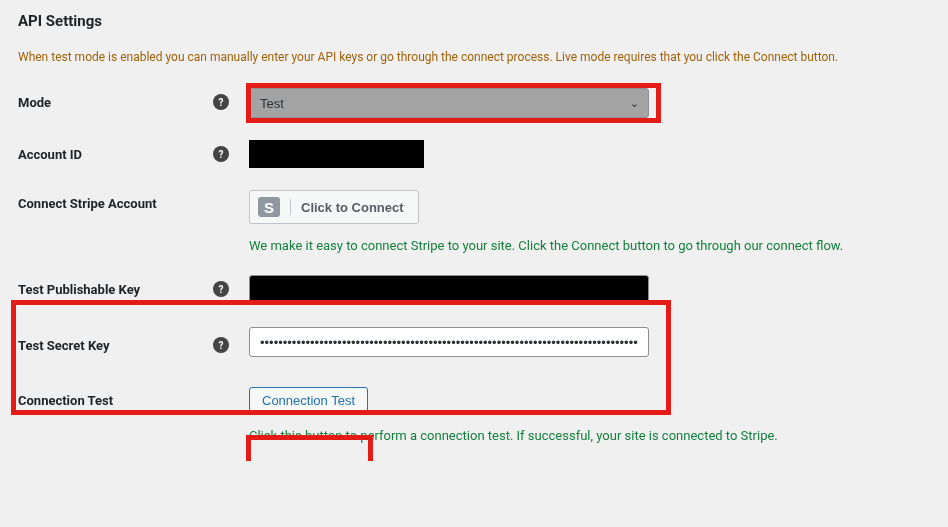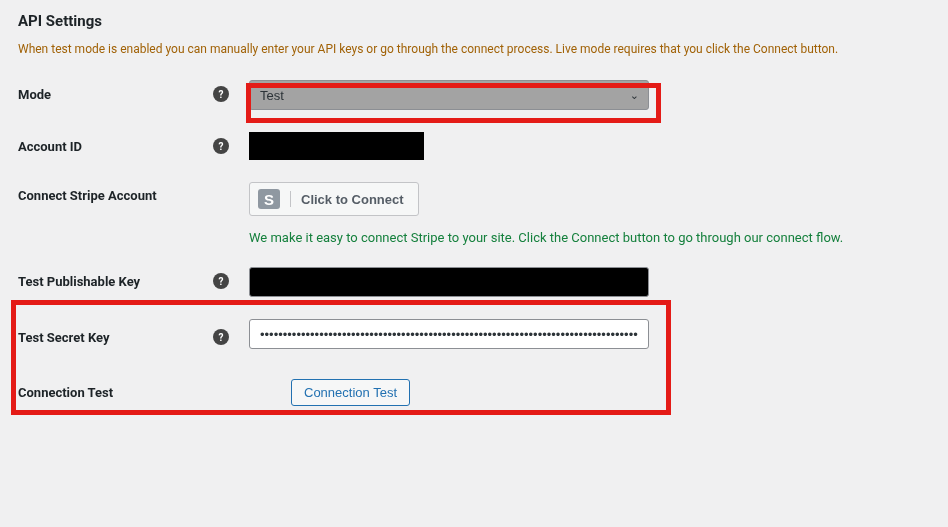--- a/index.html
+++ b/index.html
@@ -7,21 +7,21 @@
       background: #f0f0f1;
       font-family: -apple-system, BlinkMacSystemFont, "Segoe UI", Roboto, Helvetica, Arial, sans-serif;
       padding: 12px 18px;
       color: #1d2327;
       width: 948px;
     }
     h2 {
       font-size: 15px;
       font-weight: 700;
       color: #1d2327;
-      margin-bottom: 12px;
+      margin-bottom: 20px;
     }
     .intro {
       font-size: 12px;
       color: #a16207;
       margin-bottom: 24px;
     }
     .form-row {
       display: flex;
       align-items: flex-start;
       margin-bottom: 22px;
@@ -224,25 +224,26 @@
       <div class="label-col">
         <span class="label-text">Test Secret Key</span>
         <span class="help-icon">?</span>
       </div>
       <div class="field-col">
         <input type="password" value="••••••••••••••••••••••••••••••••••••••••••••••••••••••••••••••••••••••••••••••••••••••••••••••••••••••••" style="">
       </div>
     </div>
   </div>
 
-  <div class="form-row" style="margin-top:18px; margin-bottom:6px;gap:42px;">
+  <div class="form-row" style="margin-top:18px; margin-bottom:6px;">
     <div class="label-col">
       <span class="label-text">Connection Test</span>
     </div>
     <div class="field-col">
       <button class="link-btn">Connection Test</button>
+      <p class="desc">Click this button to perform a connection test. If successful, your site is connected to Stripe.</p>
     </div>
   </div>
 
   <div class="hl" style="left:228px; top:71px; width:415px; height:40px;"></div>
   <div class="hl" style="left:-7px; top:288px; width:660px; height:115px;"></div>
   <div class="hl" style="left:228px; top:423px; width:127px; height:34px;"></div>
 </div>
 
 </body></html>

